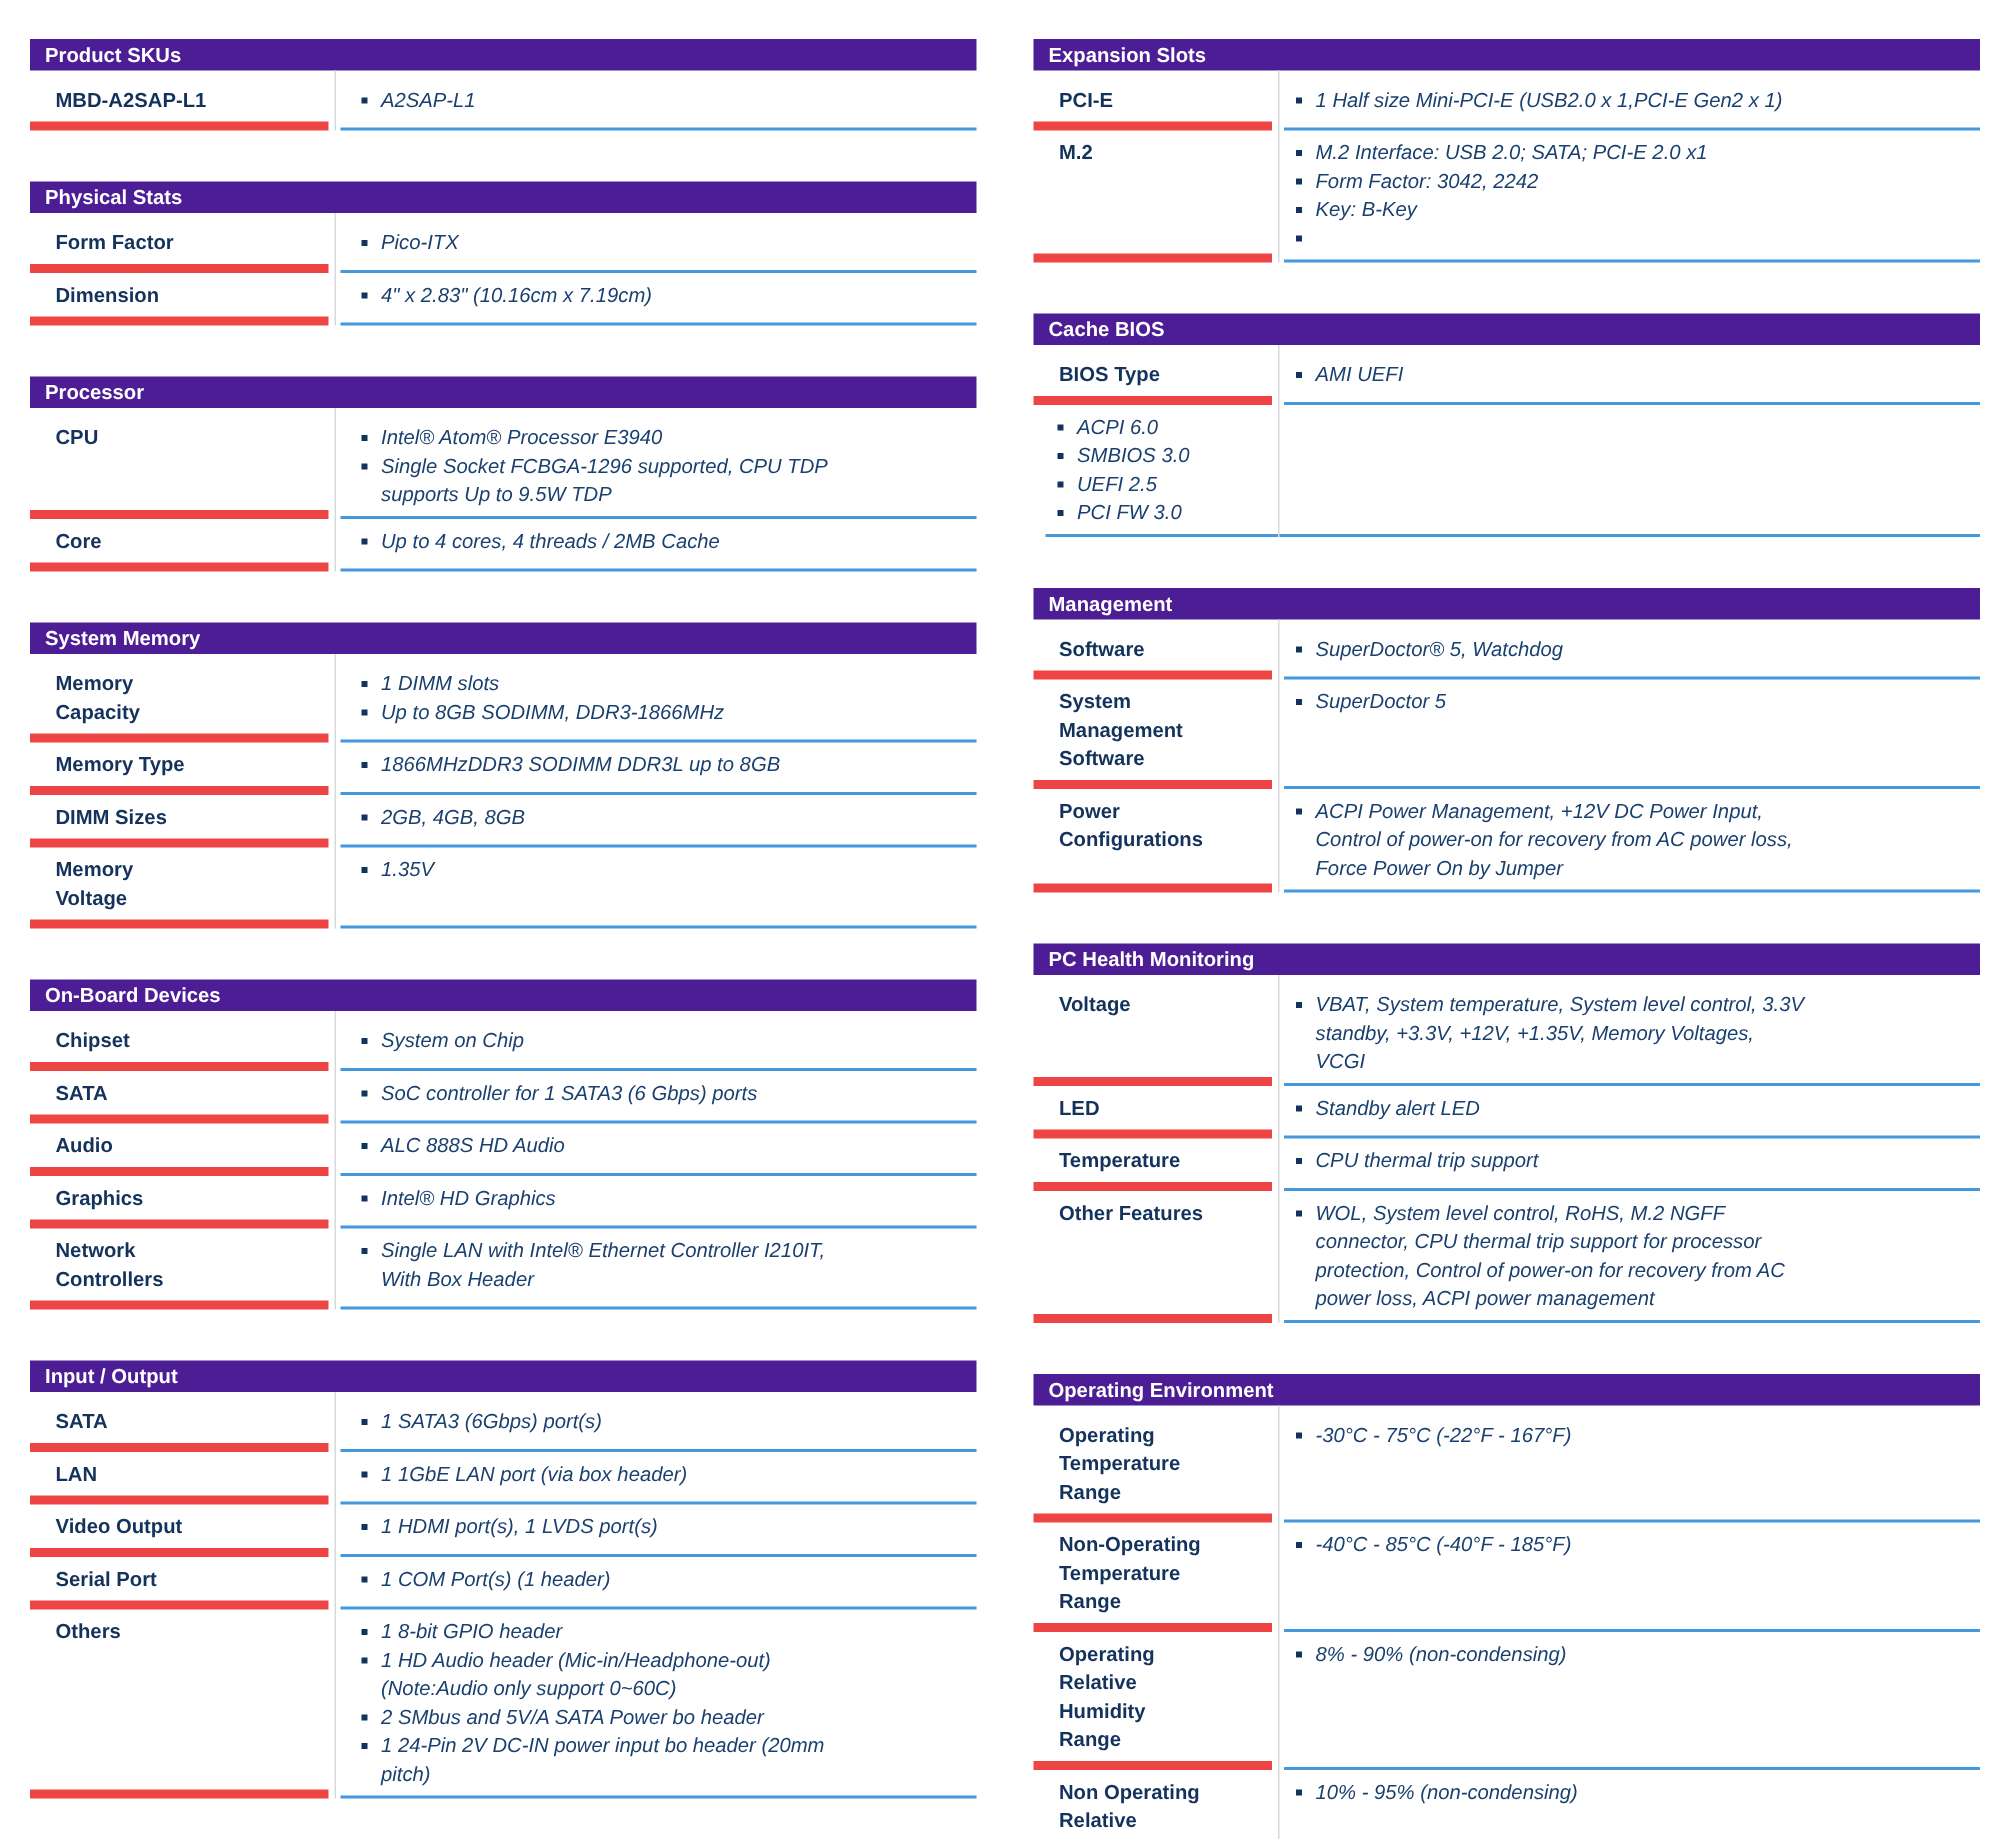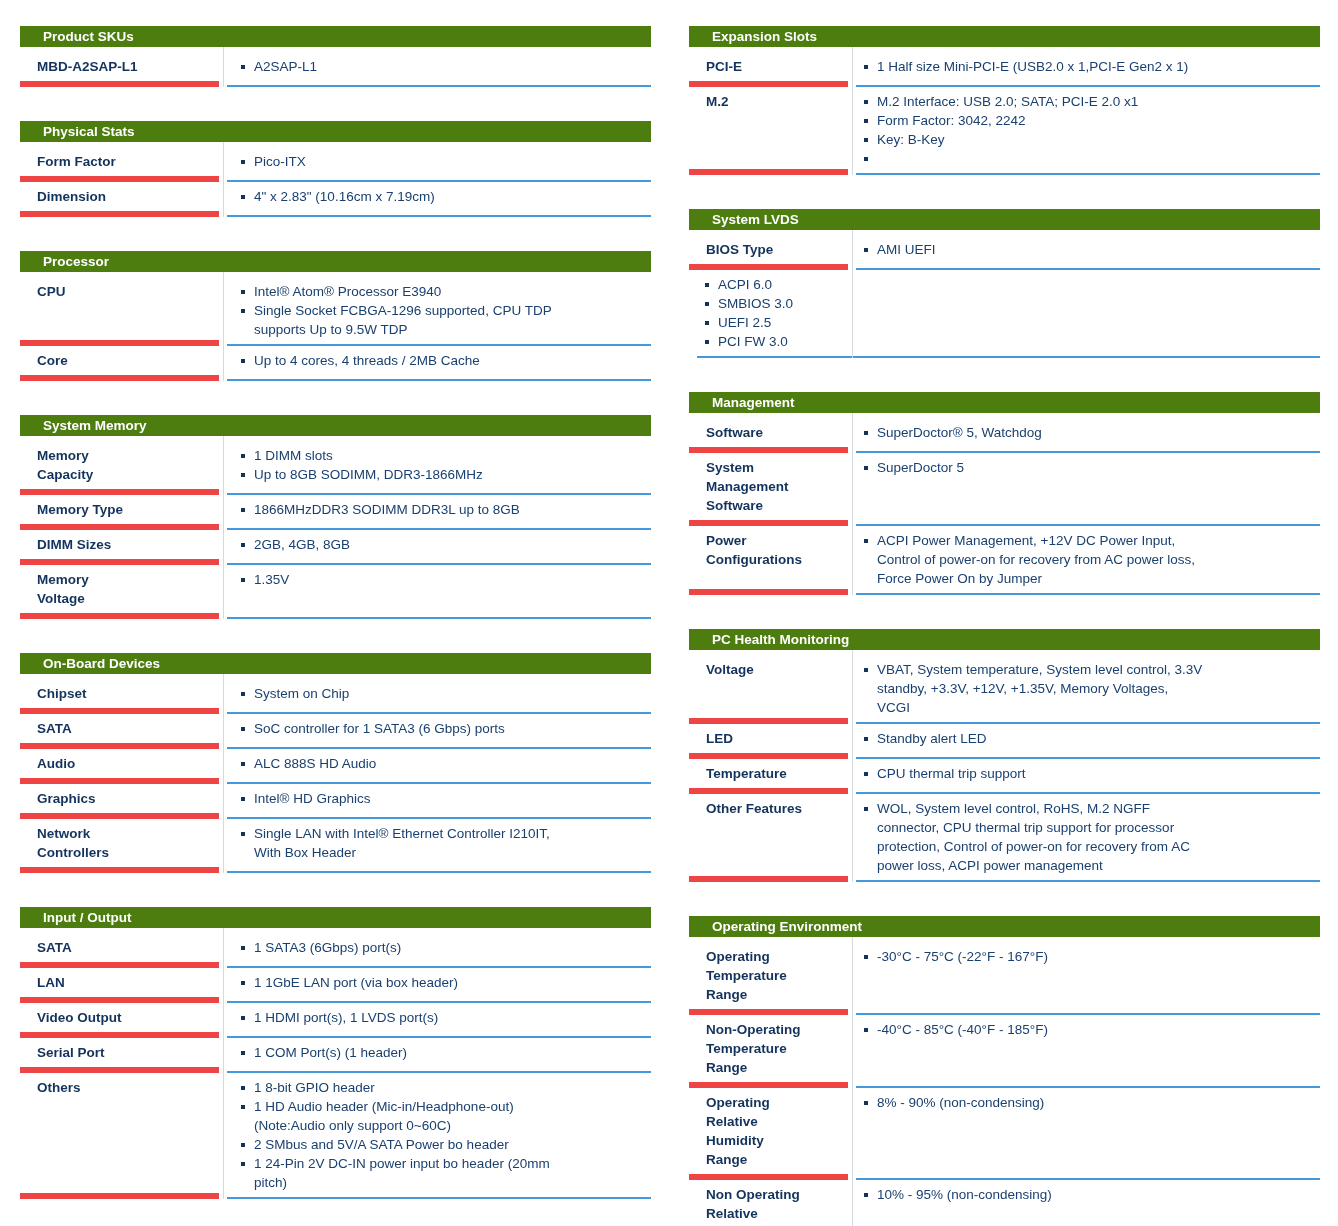--- a/index.html
+++ b/index.html
@@ -1,37 +1,37 @@
 <!DOCTYPE html>
 <html><head>
 <meta charset="utf-8">
 <style>
   html,body{margin:0;padding:0;background:#ffffff;}
   body{font-family:"Liberation Sans",sans-serif;color:#14335C;width:1338px;}
   .page{box-sizing:border-box;width:1338px;padding:26px 20px 10px 20px;display:flex;gap:38px;}
   .col{width:631px;flex:0 0 631px;}
   .spec-section{margin-bottom:34px;}
-  .section-header{background:#4d7c0f;color:#ffffff;font-weight:bold;font-size:13.5px;line-height:15px;padding:3px 23px;}
+  .section-header{background:#4c1d95;color:#ffffff;font-weight:bold;font-size:13.5px;line-height:15px;padding:3px 10px;}
   .rows{position:relative;}
   .rows::before{content:"";position:absolute;top:0;bottom:0;width:1px;background:#d6d9dd;}
   .col-left .rows::before{left:203px;}
   .col-right .rows::before{left:163px;}
   .row{display:flex;align-items:stretch;}
   .cell-label{box-sizing:border-box;flex:0 0 auto;padding:5px 6px 5px 17px;border-bottom:6px solid #ef4444;
     font-weight:bold;font-size:13.5px;line-height:19px;white-space:pre-line;color:#14335C;}
   .col-left .cell-label{width:199px;}
   .col-right .cell-label{width:159px;}
   .cell-gap{flex:0 0 8px;}
   .cell-value{flex:1 1 auto;box-sizing:border-box;padding:5px 4px 5px 14px;border-bottom:2px solid #4598DC;
     font-size:13.5px;line-height:19px;}
   .col-right .cell-value{padding-left:8px;}
   .row:first-child .cell-label,.row:first-child .cell-value{padding-top:10px;}
   .item{display:flex;min-height:19px;}
   .bullet-icon{flex:0 0 auto;width:4px;height:4px;background:#14335C;margin:8px 9px 0 0;}
-  .item-text{white-space:pre-line;color:#1A406F;}
+  .item-text{white-space:pre-line;color:#1A406F;font-style:italic;}
 </style>
 </head>
 <body>
 
 <div class="page">
   <div class="col col-left">
       <section class="spec-section">
     <div class="section-header">
       <span>Product SKUs</span>
     </div>
@@ -326,21 +326,21 @@
               <div class="item">
     <span class="bullet-icon"></span>
     <span class="item-text"></span>
   </div>
             </div>
   </div>
         </div>
   </section>
       <section class="spec-section">
     <div class="section-header">
-      <span>System LVDS</span>
+      <span>Cache BIOS</span>
     </div>
     <div class="rows">
           <div class="row">
     <div class="cell-label">BIOS Type</div>
     <div class="cell-gap"></div>
     <div class="cell-value">
               <div class="item">
     <span class="bullet-icon"></span>
     <span class="item-text">AMI UEFI</span>
   </div>

